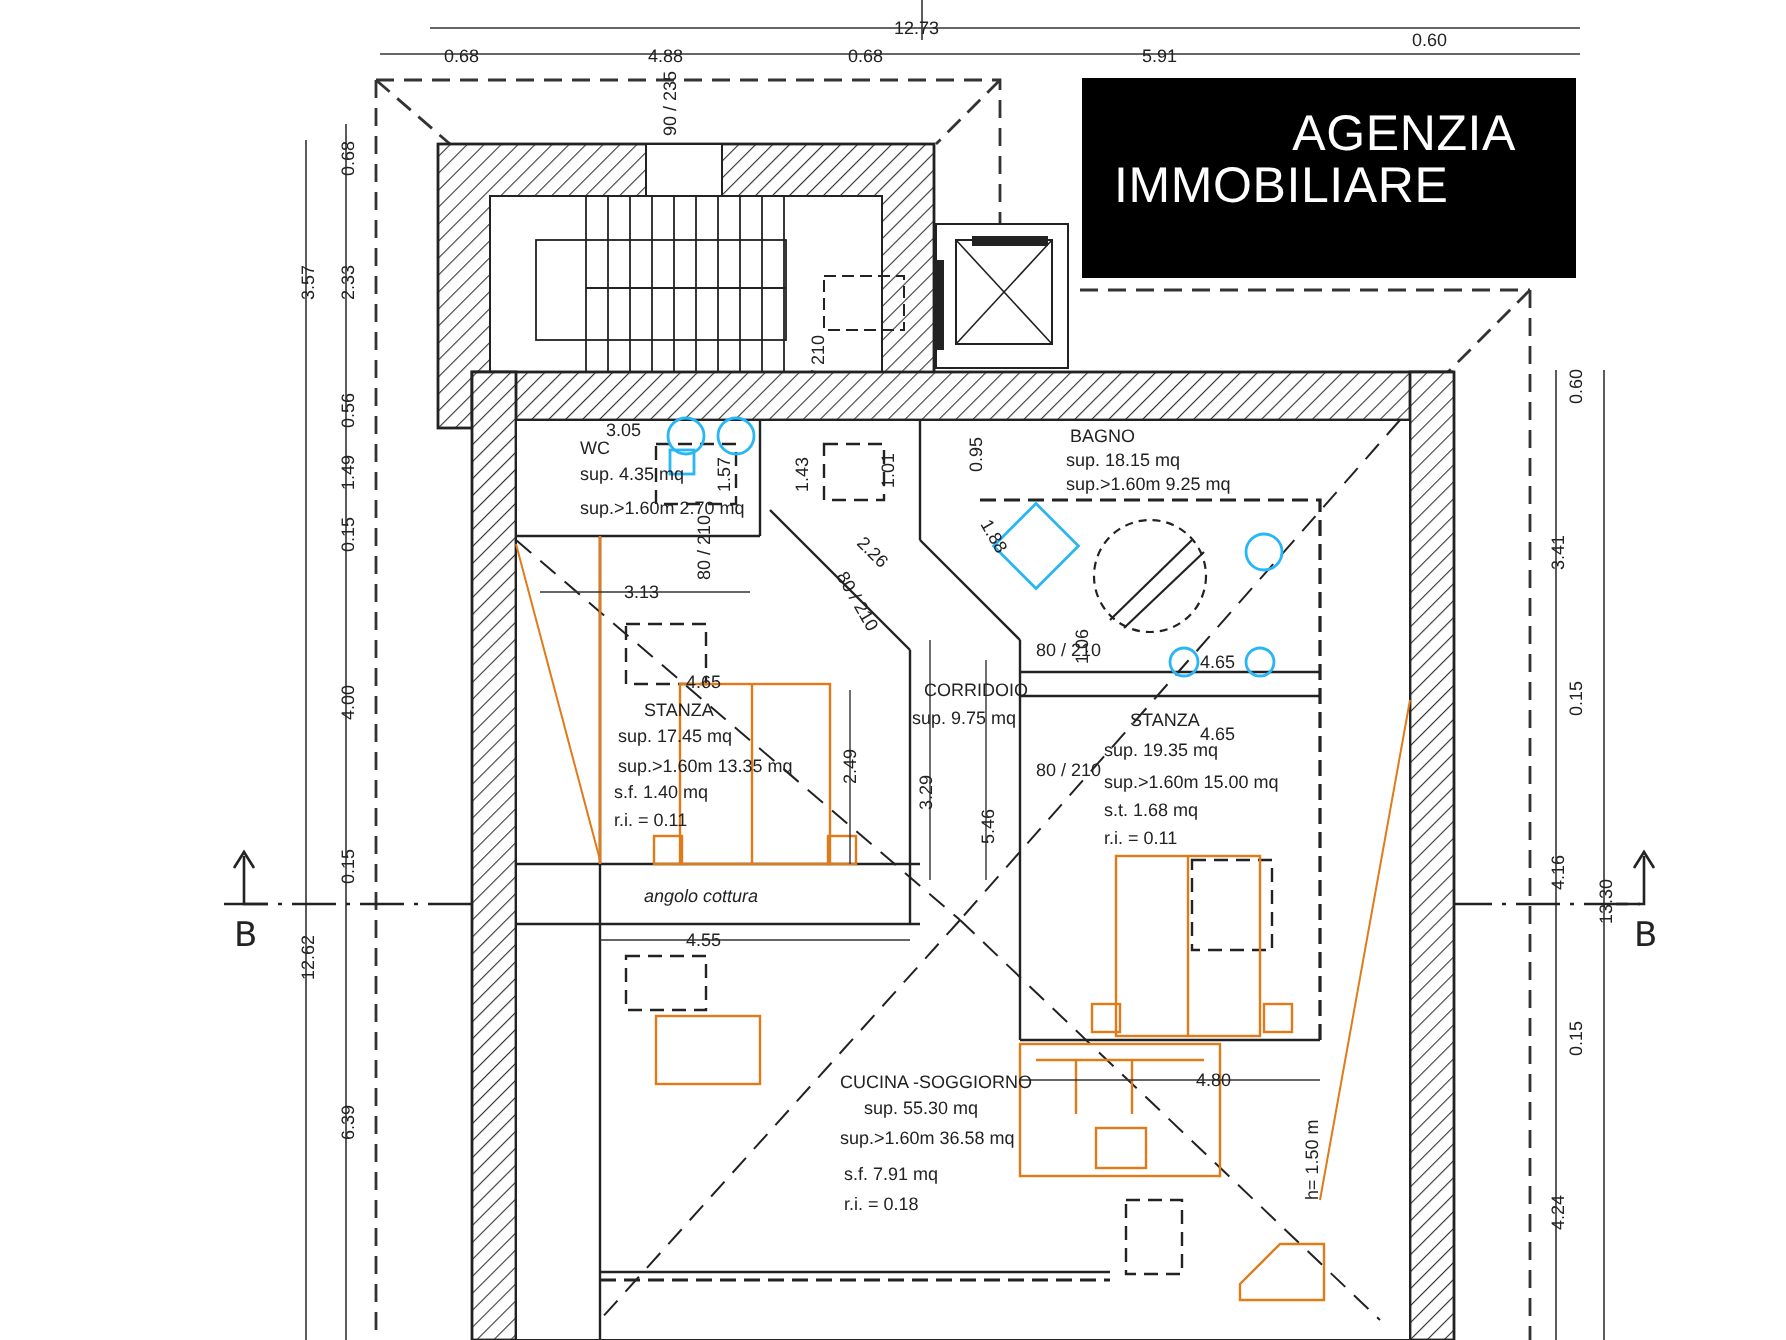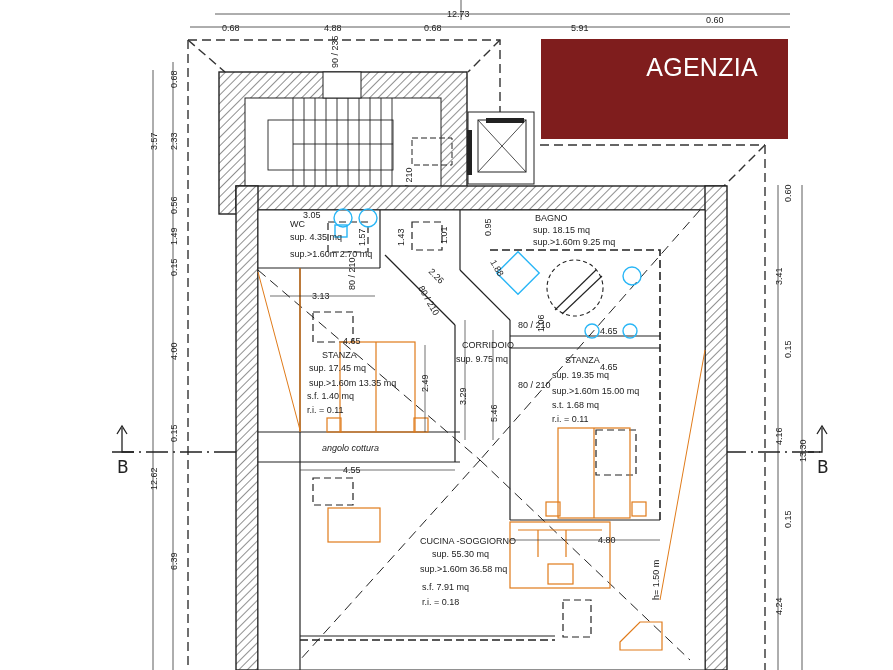--- a/index.html
+++ b/index.html
@@ -1,18 +1,18 @@
 <!DOCTYPE html>
 <html><head>
 <meta charset="utf-8">
 <style>
   html,body{margin:0;padding:0;background:#ffffff;}
   body{width:893px;height:670px;overflow:hidden;position:relative;font-family:"Liberation Sans",sans-serif;}
   #plan{position:absolute;left:0;top:0;width:893px;height:670px;}
-  .logo{position:absolute;left:541px;top:39px;width:247px;height:100px;background:#7f1d1d;color:#ffffff;
+  .logo{position:absolute;left:541px;top:39px;width:247px;height:100px;background:#000000;color:#ffffff;
         font-family:"Liberation Sans",sans-serif;font-size:25px;line-height:26px;letter-spacing:0.3px;}
   .logo .l1{position:absolute;right:30px;top:15px;}
   .logo .l2{position:absolute;left:16px;top:41px;}
   .logo .l3{position:absolute;right:16px;top:66px;}
   svg text{font-family:"Liberation Sans",sans-serif;fill:#222;}
   .dim{font-size:9px;}
   .lbl{font-size:9px;}
   .big{font-size:17px;font-family:"DejaVu Sans",sans-serif;fill:#222;}
 </style>
 </head>
@@ -282,13 +282,14 @@
     <text class="lbl" x="420" y="544">CUCINA -SOGGIORNO</text>
     <text class="lbl" x="432" y="557">sup. 55.30 mq</text>
     <text class="lbl" x="420" y="572">sup.&gt;1.60m 36.58 mq</text>
     <text class="lbl" x="422" y="590">s.f. 7.91 mq</text>
     <text class="lbl" x="422" y="605">r.i. = 0.18</text>
   </g>
 </svg>
 
 <div class="logo">
   <span class="l1">AGENZIA</span>
+  <span class="l2">IMMOBILIARE</span>
 </div>
 
 </body></html>

